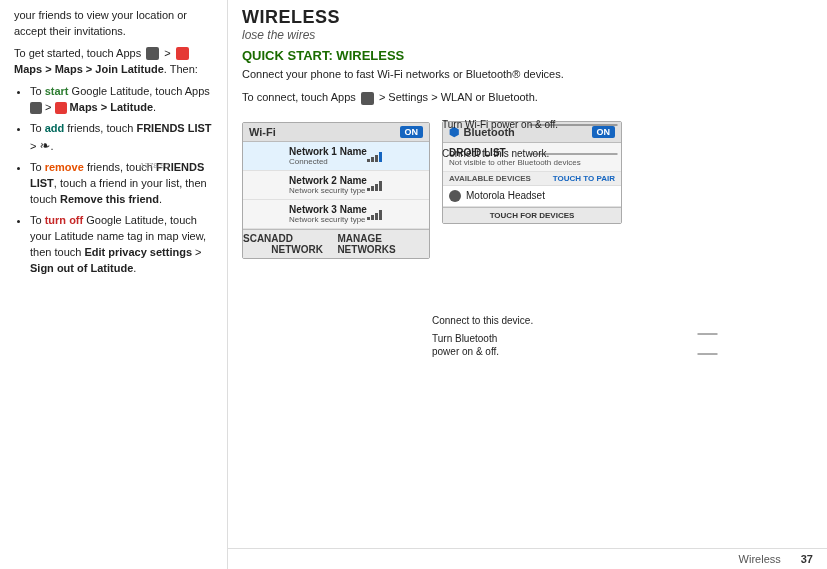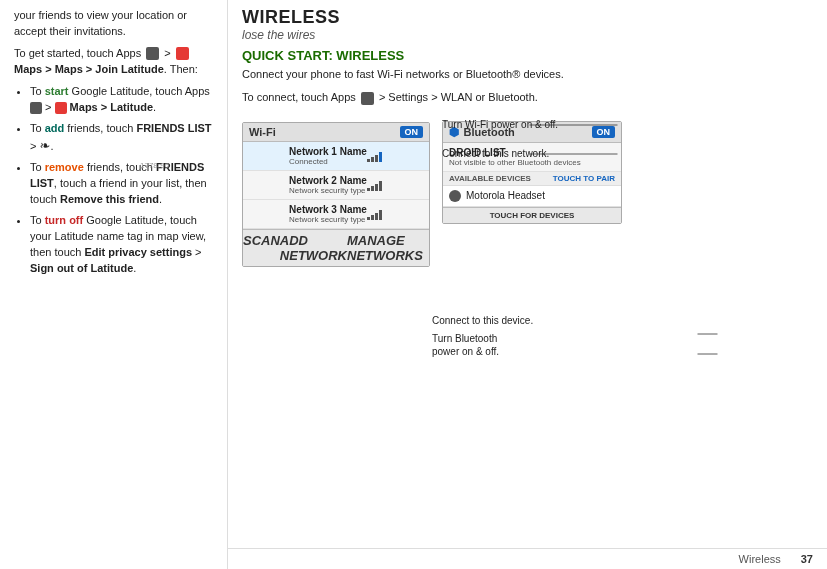--- a/index.html
+++ b/index.html
@@ -142,25 +142,24 @@
       display: block;
     }
     .wifi-footer {
       display: flex;
       justify-content: space-around;
       background: #e8e8e8;
       padding: 3px 0;
       border-top: 1px solid #bbb;
     }
     .wifi-footer-btn {
-      font-size: 13px;
+      font-size: 10px;
       font-weight: bold;
       color: #333;
       cursor: pointer;
-      font-style: italic;
     }
 
     
     .bt-panel {
       width: 180px;
       border: 1px solid #aaa;
       background: #f5f5f5;
       font-size: 10px;
       border-radius: 2px;
       position: absolute;

